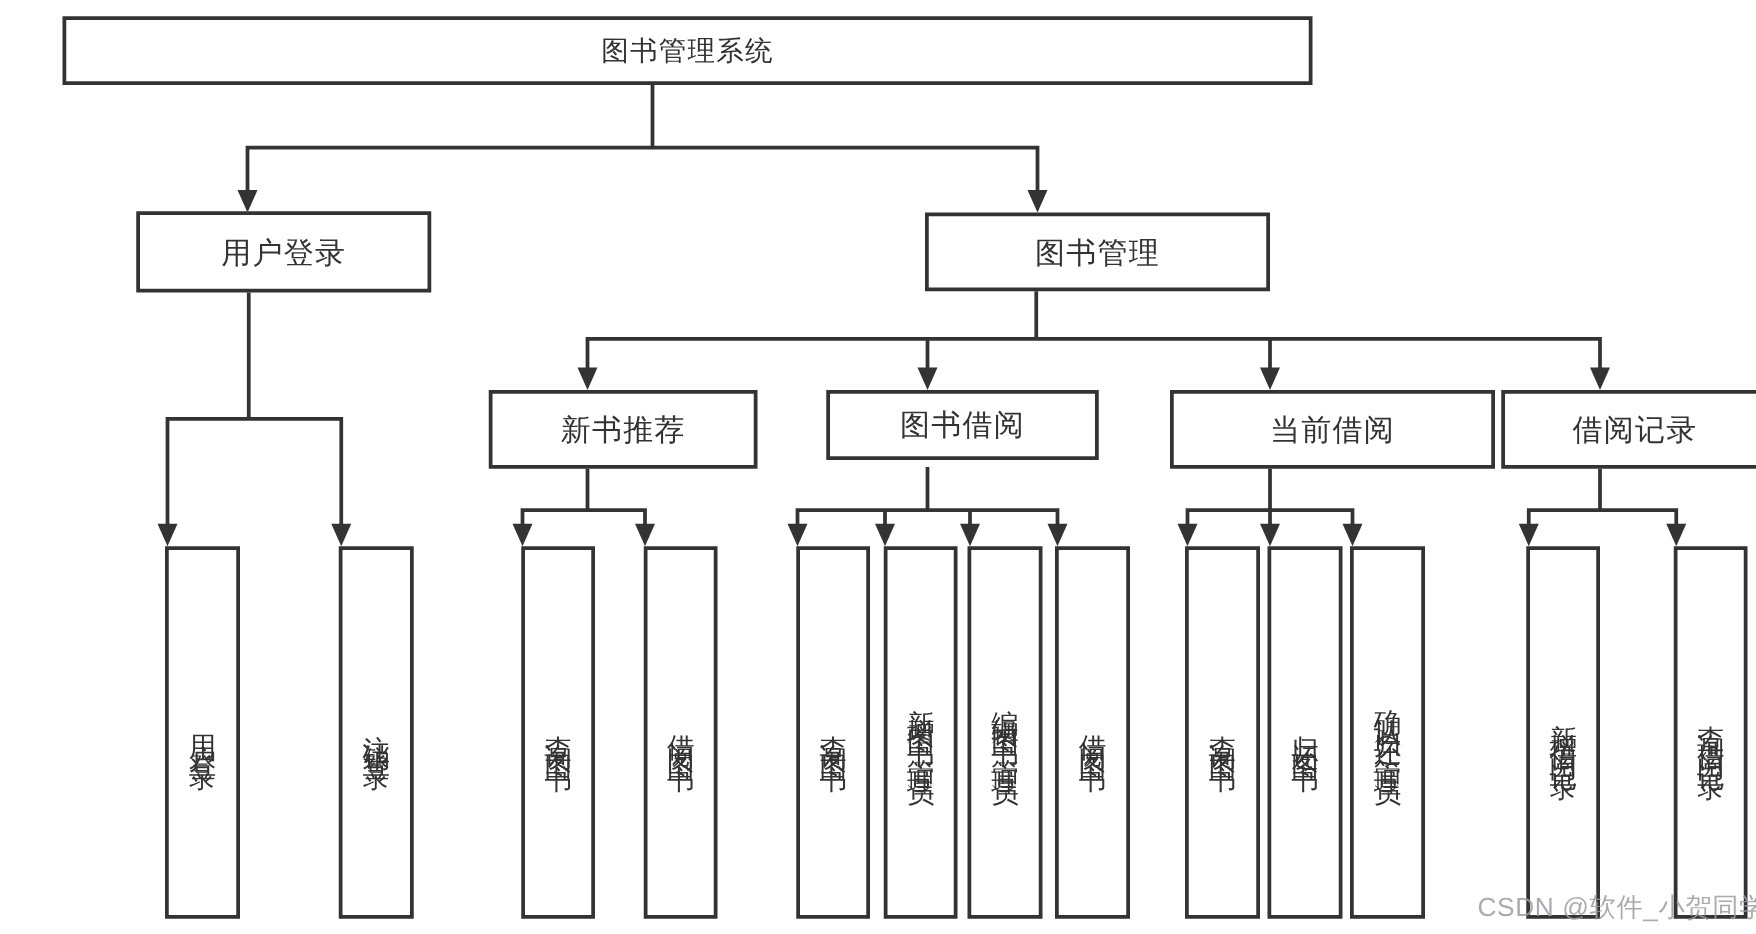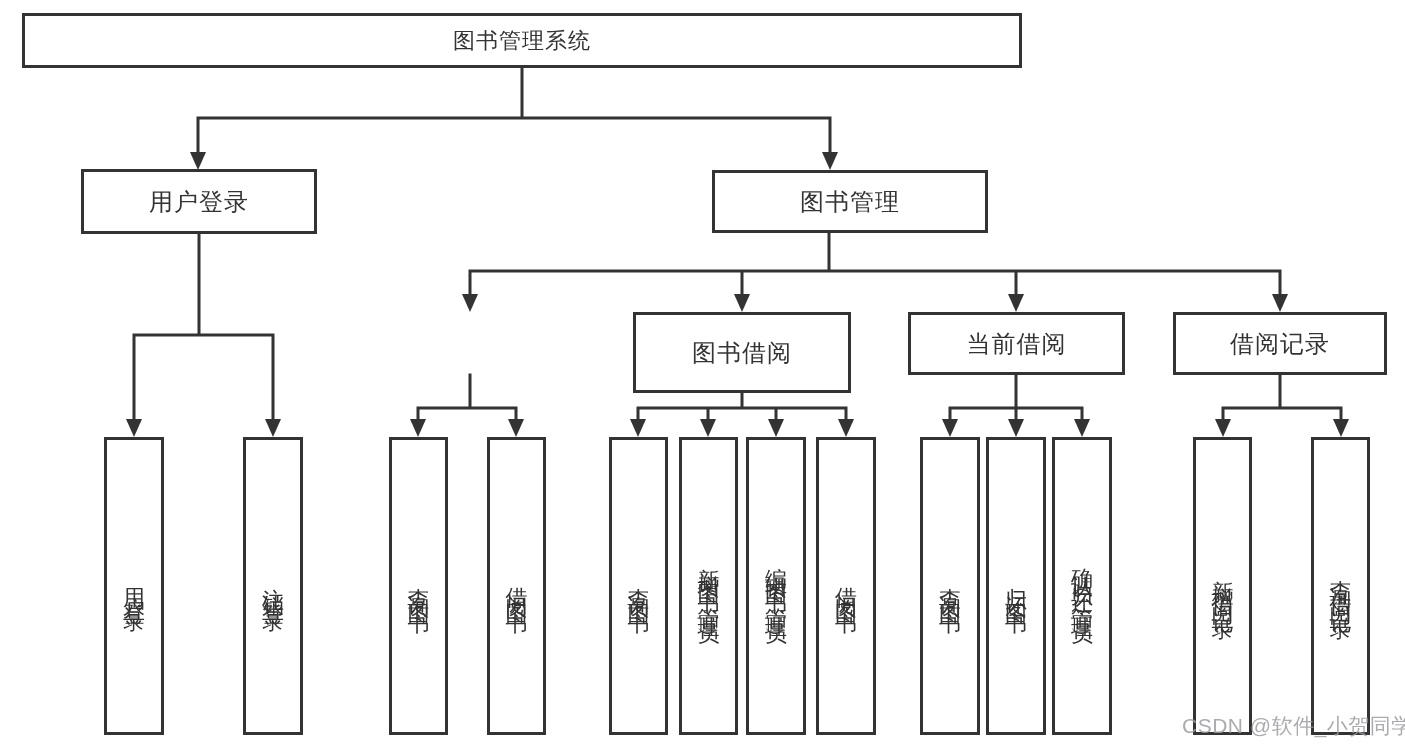--- a/index.html
+++ b/index.html
@@ -38,20 +38,21 @@
   .box{
     position:absolute;
     box-sizing:border-box;
     border:3px solid var(--line);
     background:var(--background);
     color:var(--text);
     display:flex;
     align-items:center;
     justify-content:center;
     z-index:1;
+    margin-left:28px;
   }
   .hbox{
     font-size:24px;
     letter-spacing:1px;
     white-space:nowrap;
   }
   .root-box{
     font-size:22px;
   }
   .vbox{
@@ -111,22 +112,23 @@
     <path d="M1280 375 V408 M1223 408 H1341 M1223 408 V419 M1341 408 V419"></path>
     <polygon points="1215,419 1231,419 1223,437"></polygon>
     <polygon points="1333,419 1349,419 1341,437"></polygon>
   </svg>
 
   <div class="box hbox root-box" style="left:22px;top:13px;width:1000px;height:55px;">图书管理系统</div>
 
   <div class="box hbox" style="left:81px;top:169px;width:236px;height:65px;">用户登录</div>
   <div class="box hbox" style="left:712px;top:170px;width:276px;height:63px;">图书管理</div>
 
-  <div class="box hbox" style="left:633px;top:312px;width:218px;height:81px;">图书借阅</div>
-  <div class="box hbox" style="left:908px;top:312px;width:217px;height:63px;">当前借阅</div>
+  <div class="box hbox" style="left:363px;top:312px;width:215px;height:63px;">新书推荐</div>
+  <div class="box hbox" style="left:633px;top:312px;width:218px;height:56px;">图书借阅</div>
+  <div class="box hbox" style="left:908px;top:312px;width:260px;height:63px;">当前借阅</div>
   <div class="box hbox" style="left:1173px;top:312px;width:214px;height:63px;">借阅记录</div>
 
   <div class="box vbox" style="left:104px;top:437px;width:60px;height:298px;">用户登录</div>
   <div class="box vbox" style="left:243px;top:437px;width:60px;height:298px;">注销登录</div>
 
   <div class="box vbox" style="left:389px;top:437px;width:59px;height:298px;">查询图书</div>
   <div class="box vbox" style="left:487px;top:437px;width:59px;height:298px;">借阅图书</div>
 
   <div class="box vbox" style="left:609px;top:437px;width:59px;height:298px;">查询图书</div>
   <div class="box vbox" style="left:679px;top:437px;width:59px;height:298px;">新增图书（管理员）</div>

